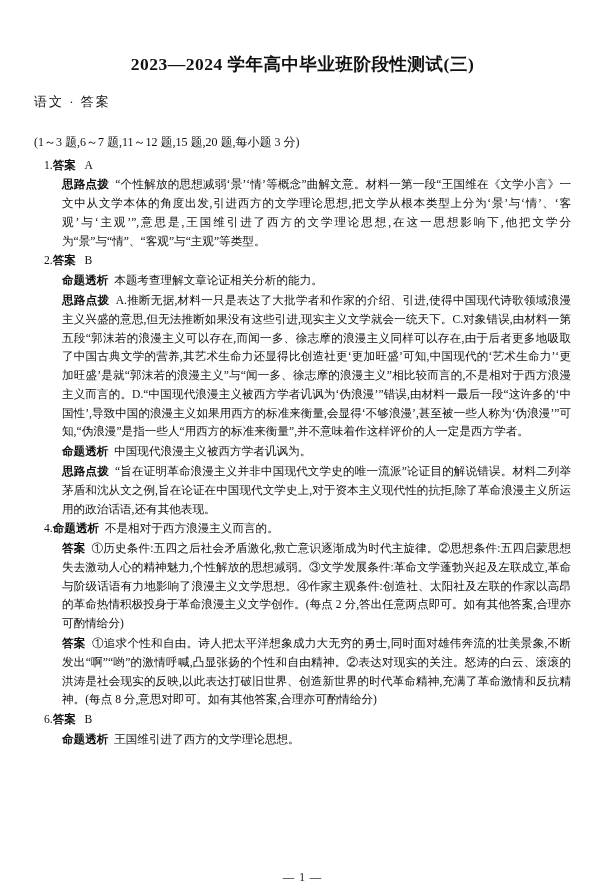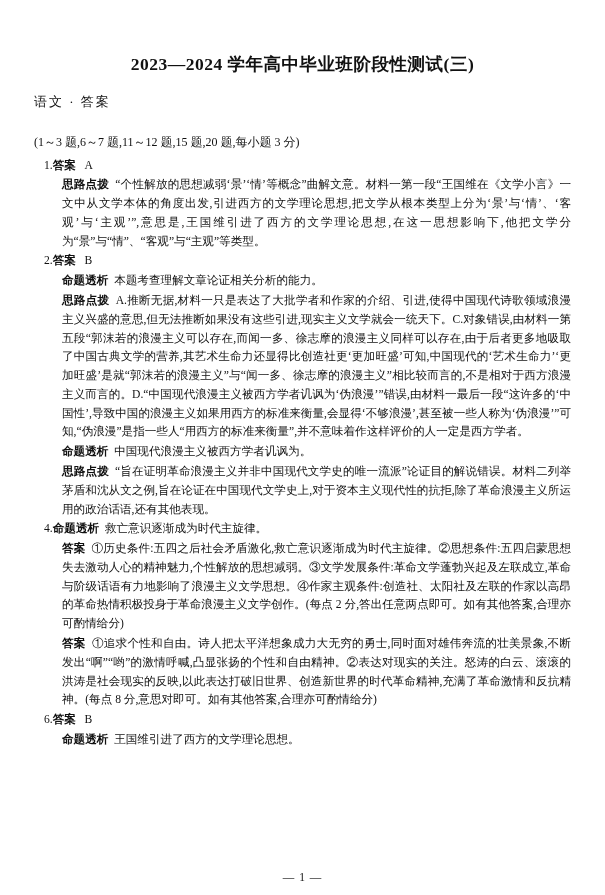--- a/index.html
+++ b/index.html
@@ -105,21 +105,21 @@
     <div class="qline body-indent">
       <span class="lbl">命题透析</span>&nbsp;&nbsp;<span>中国现代浪漫主义被西方学者讥讽为。</span>
     </div>
     <div class="qline body-indent">
       <span class="lbl">思路点拨</span>&nbsp;&nbsp;<span>“旨在证明革命浪漫主义并非中国现代文学史的唯一流派”论证目的解说错误。材料二列举茅盾和沈从文之例,旨在论证在中国现代文学史上,对于资本主义现代性的抗拒,除了革命浪漫主义所运用的政治话语,还有其他表现。</span>
     </div>
   </div>
 
   <div class="qblock">
     <div class="qline hang">
-      <span>4.</span><span class="lbl">命题透析</span>&nbsp;&nbsp;<span>救亡意识逐渐成为时代主旋律。</span>
+      <span>4.</span><span class="lbl">命题透析</span>&nbsp;&nbsp;<span>不是相对于西方浪漫主义而言的。</span>
     </div>
     <div class="qline body-indent">
       <span class="lbl">答案</span>&nbsp;&nbsp;<span>①历史条件:五四之后社会矛盾激化,救亡意识逐渐成为时代主旋律。②思想条件:五四启蒙思想失去激动人心的精神魅力,个性解放的思想减弱。③文学发展条件:革命文学蓬勃兴起及左联成立,革命与阶级话语有力地影响了浪漫主义文学思想。④作家主观条件:创造社、太阳社及左联的作家以高昂的革命热情积极投身于革命浪漫主义文学创作。(每点 2 分,答出任意两点即可。如有其他答案,合理亦可酌情给分)</span>
     </div>
   </div>
 
   <div class="qblock">
     <div class="qline body-indent">
       <span class="lbl">答案</span>&nbsp;&nbsp;<span>①追求个性和自由。诗人把太平洋想象成力大无穷的勇士,同时面对雄伟奔流的壮美景象,不断发出“啊”“哟”的激情呼喊,凸显张扬的个性和自由精神。②表达对现实的关注。怒涛的白云、滚滚的洪涛是社会现实的反映,以此表达打破旧世界、创造新世界的时代革命精神,充满了革命激情和反抗精神。(每点 8 分,意思对即可。如有其他答案,合理亦可酌情给分)</span>
     </div>

